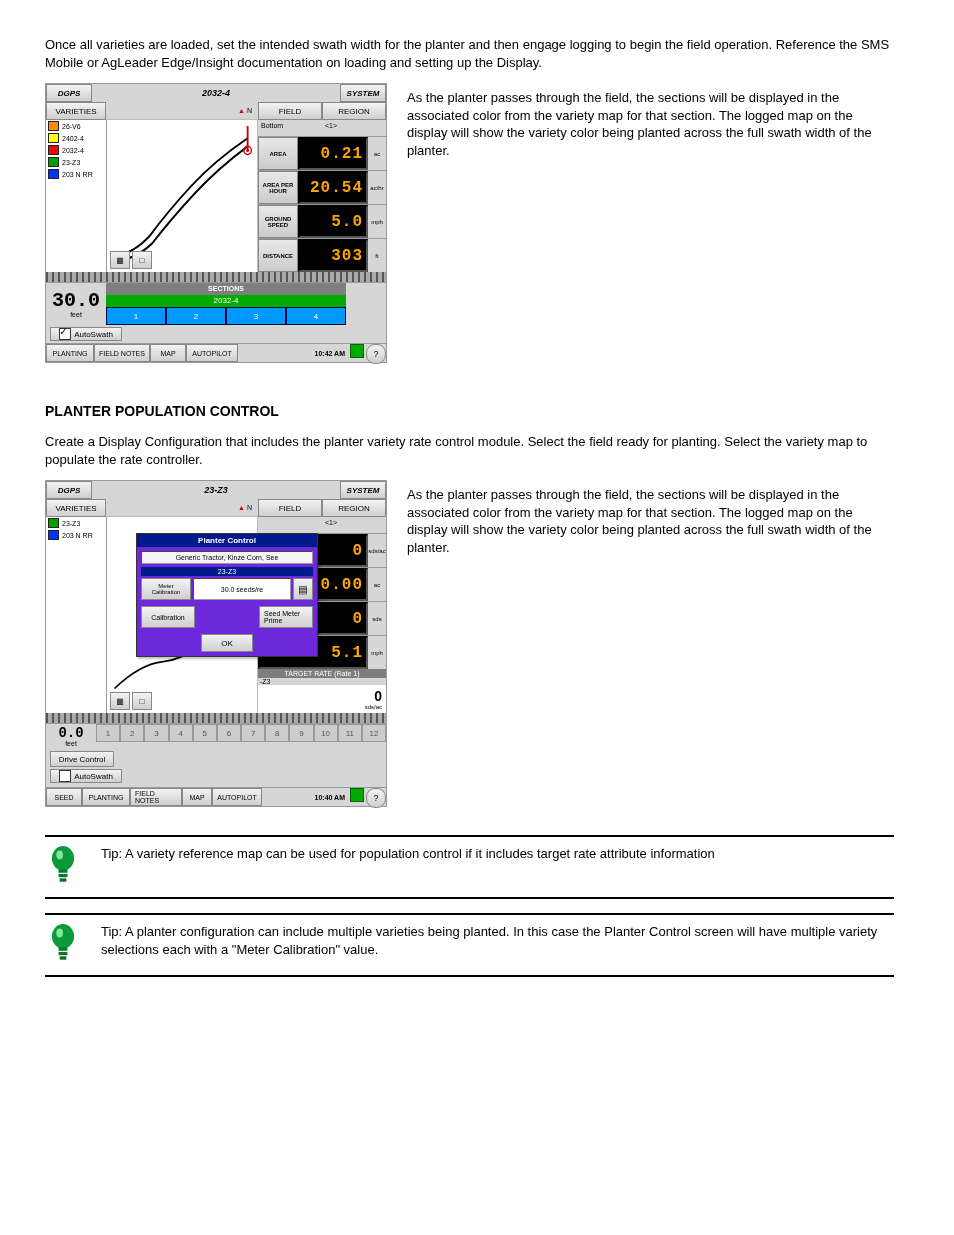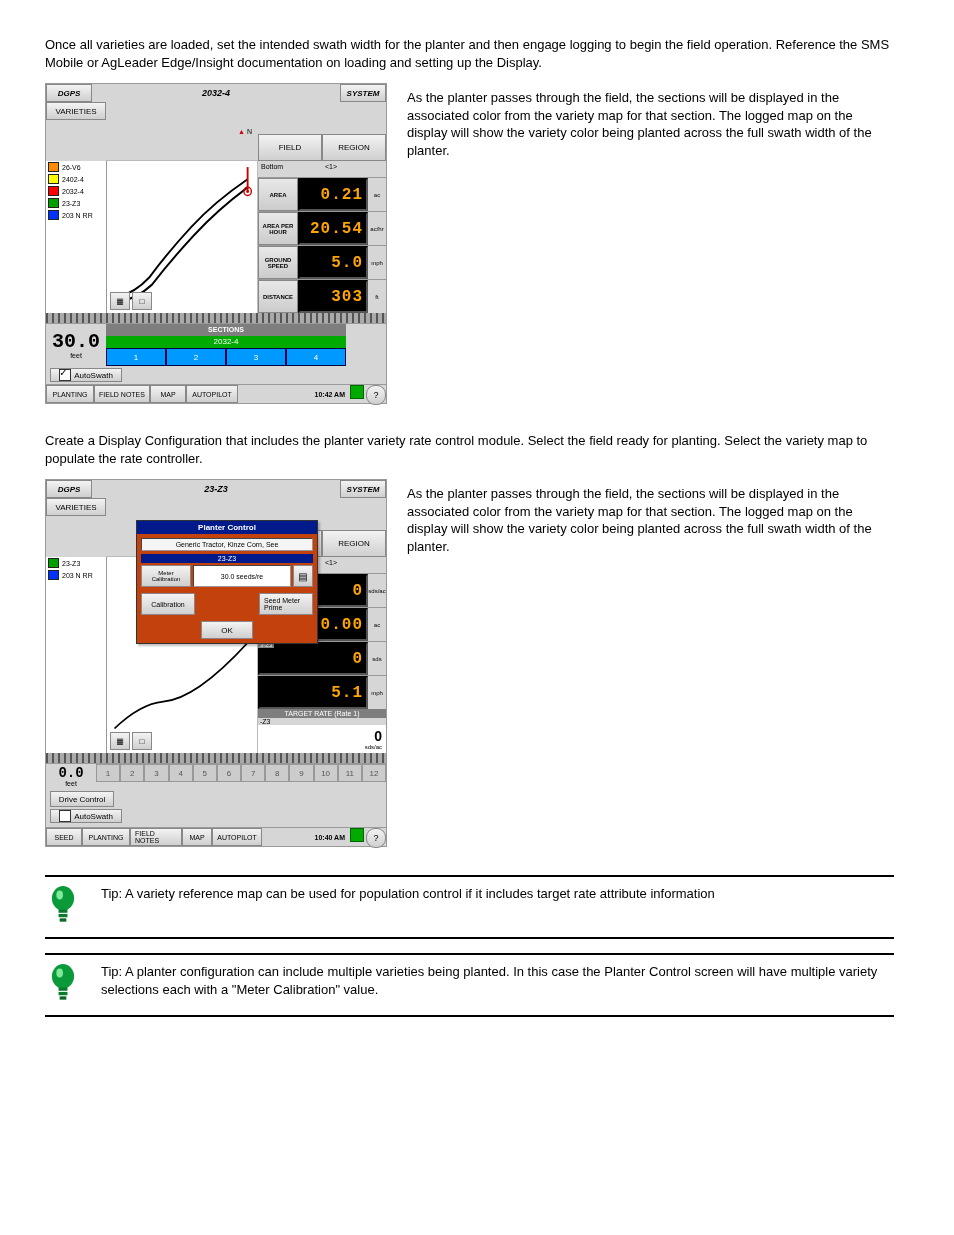--- a/index.html
+++ b/index.html
@@ -66,21 +66,21 @@
     font-weight: bold;
   }
   
   .sc-row2 {
     display: flex;
     align-items: stretch;
   }
   .varieties-btn { width: 60px; height: 18px; }
   .map-blank-top { flex: 1; background: #d6d6d6; border-bottom: 1px solid #bbb; display:flex; justify-content:flex-end; align-items:center; padding-right:6px; font-size:7px; }
   .sc-right-tabs { display: flex; width: 128px; }
-  .sc-right-tabs .sc-btn { flex:1; height:27px;margin-top:32px; }
+  .sc-right-tabs .sc-btn { flex:1; height:18px; }
   .sc-body {
     display: flex;
     align-items: stretch;
   }
   
   .var-list {
     width: 60px;
     background: #fff;
     border-right: 1px solid #999;
     font-size: 7px;
@@ -142,23 +142,23 @@
   }
   .sc-footer .sc-btn { height:18px; font-size:7px; }
   .sc-footer .spacer { flex:1; }
   .sc-footer .clock { font-size:7px; font-weight:bold; display:flex; align-items:center; padding:0 3px; }
   .gbox { width:12px; height:12px; background:#0a0; border:1px solid #060; margin:0 2px; }
   .round { width:18px; height:18px; border-radius:9px; border:1px solid #888; background:linear-gradient(#f3f3f3,#cfcfcf); display:flex; align-items:center; justify-content:center; font-size:9px;}
 
   
   .dialog {
     position:absolute;
-    top:40px; left:90px;
+    top:52px; left:90px;
     width:180px;
-    background:#c2410c;
+    background:#6d28d9;
     border:1px solid #333;
     box-shadow: 2px 2px 2px rgba(0,0,0,.25);
     font-size:7px;
   }
   .dlg-title { background:#001a8c; color:#fff; font-weight:bold; text-align:center; font-size:8px; padding:2px 0; }
   .dlg-body { padding:4px; }
   .dlg-field { background:#f5f5f5; border:1px inset #999; font-size:7px; padding:2px; text-align:center; margin-bottom:3px; }
   .dlg-sub { background:#001a8c; color:#fff; text-align:center; font-size:7px; padding:1px 0; margin-bottom:2px; }
   .dlg-row { display:flex; align-items:stretch; gap:2px; margin-bottom:4px;}
   .dlg-row .sc-btn { flex:0 0 auto; font-size:6px; text-align:center; line-height:1; height:22px; width:50px;}
@@ -316,20 +316,21 @@
           <div class="gbox"></div>
           <div class="round">?</div>
         </div>
       </div>
     </div>
     <div class="desc">
       <p class="paragraph">As the planter passes through the field, the sections will be displayed in the associated color from the variety map for that section. The logged map on the display will show the variety color being planted across the full swath width of the planter.</p>
     </div>
   </div>
 
+  <h3 style="margin-top:40px; font-size:14px">PLANTER POPULATION CONTROL</h3>
   <p class="paragraph">Create a Display Configuration that includes the planter variety rate control module. Select the field ready for planting. Select the variety map to populate the rate controller.</p>
 
   <div class="figcol">
     <div class="figwrap">
       <div class="screenshot" style="position:relative">
 
         <div class="sc-top">
           <div class="sc-btn" style="width:46px">DGPS</div>
           <div class="title">23-Z3</div>
           <div class="sc-btn" style="width:46px">SYSTEM</div>

